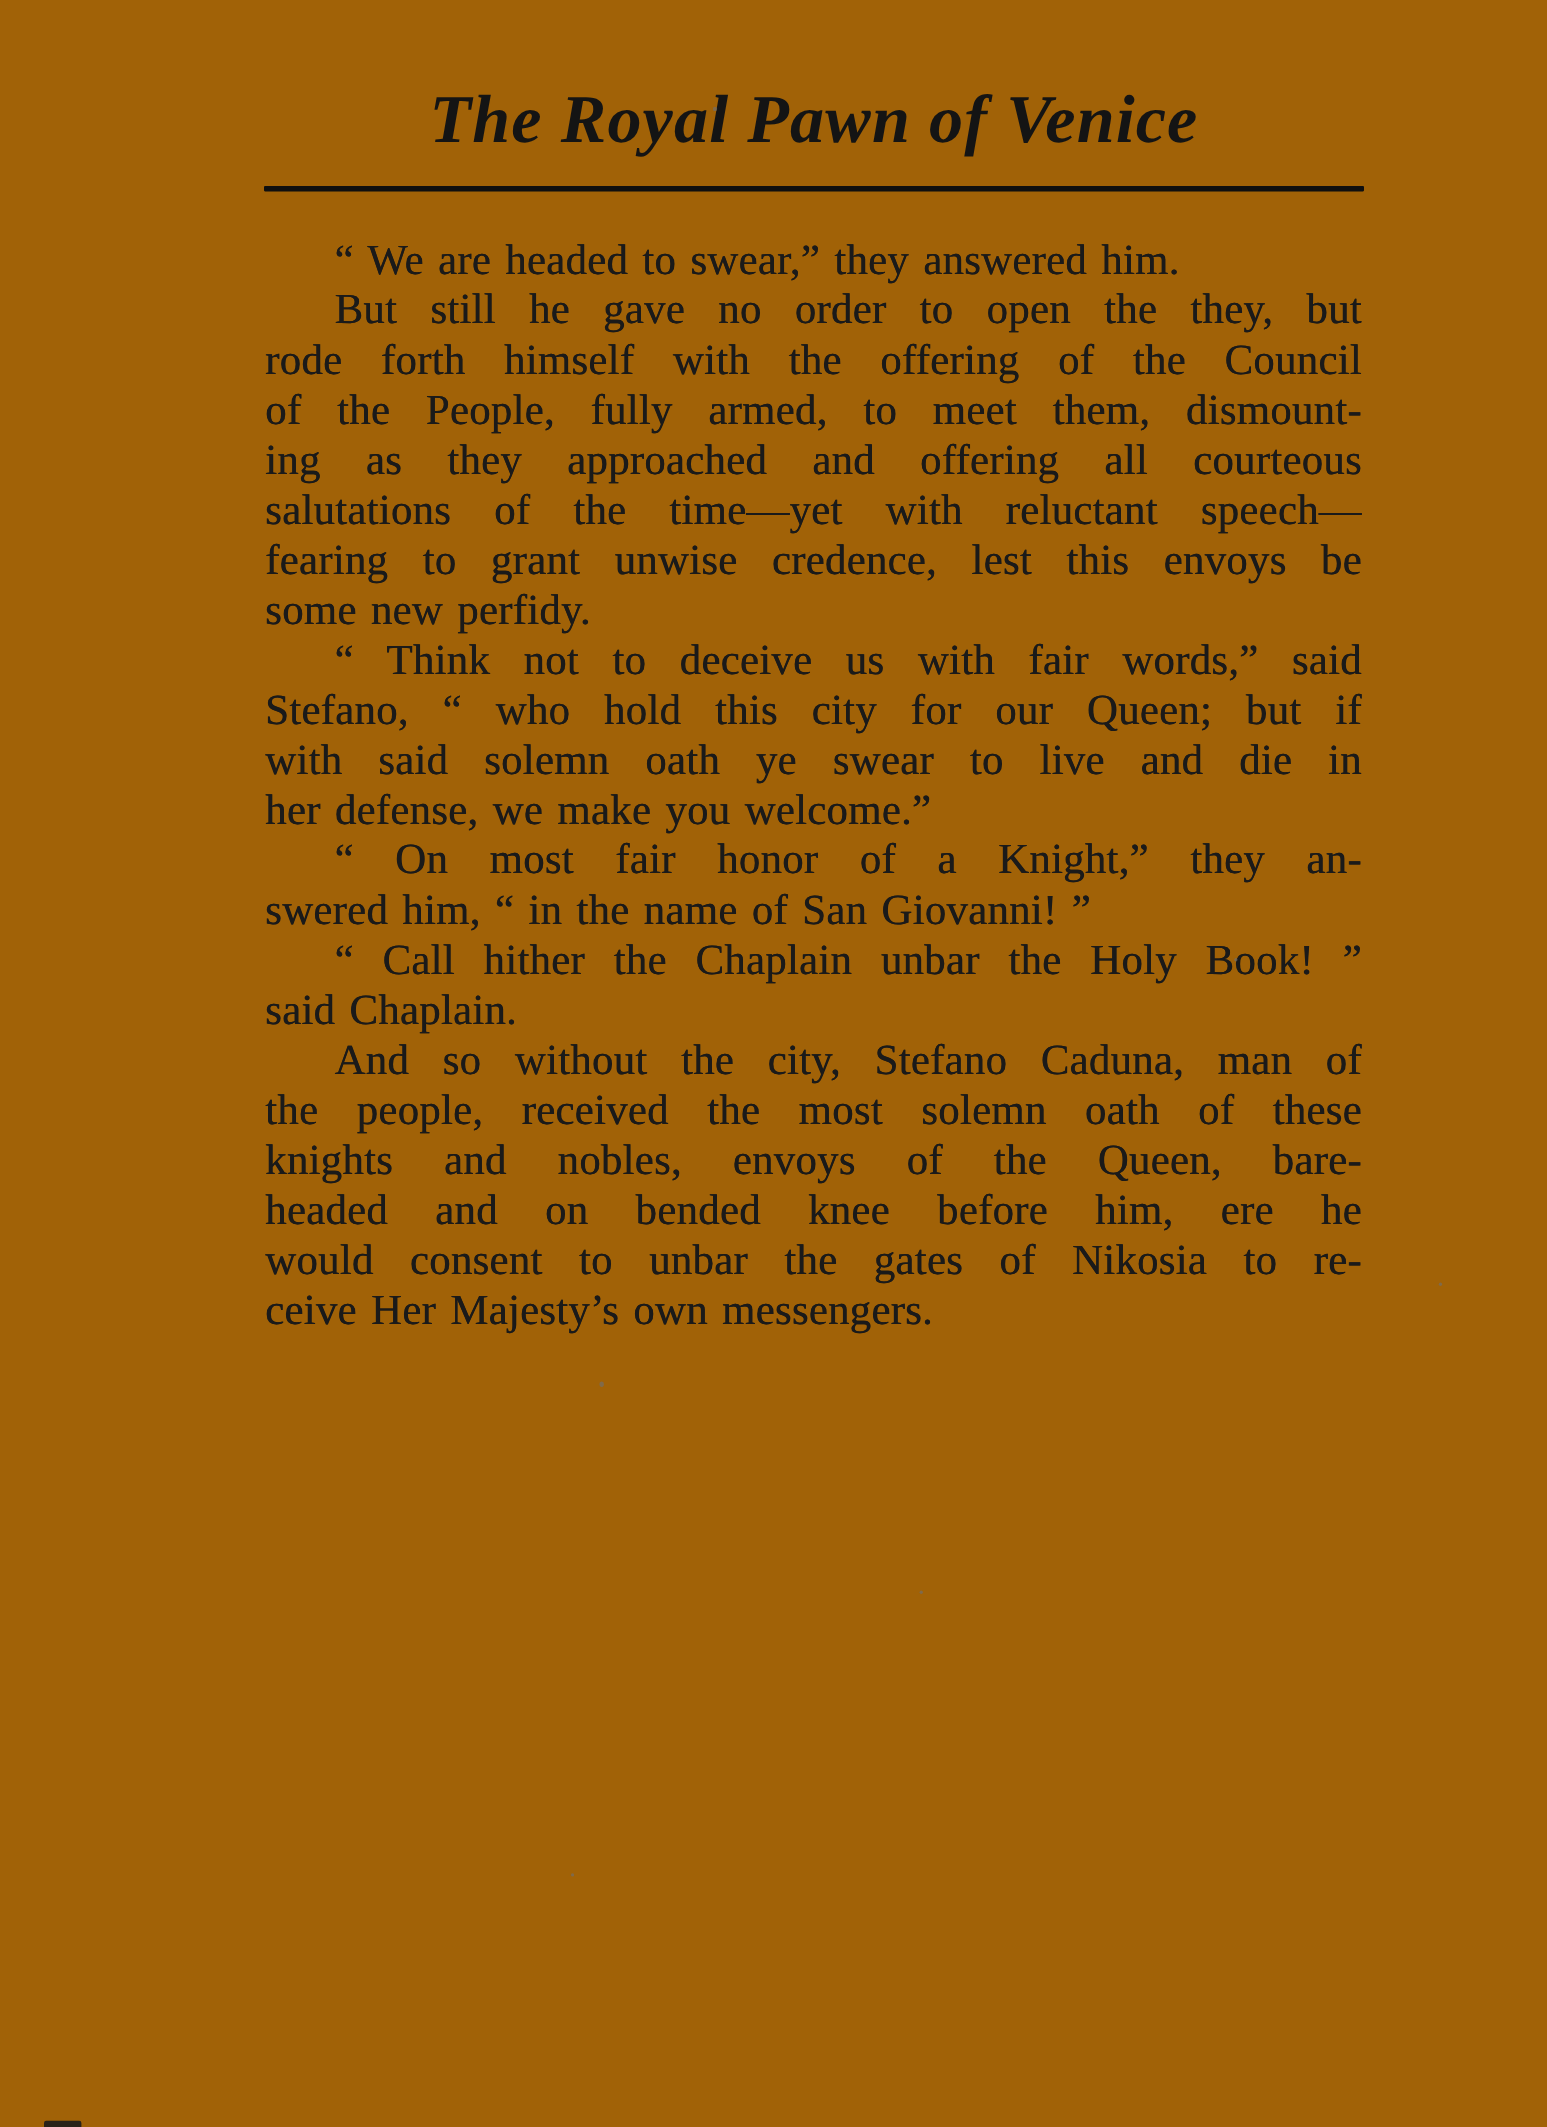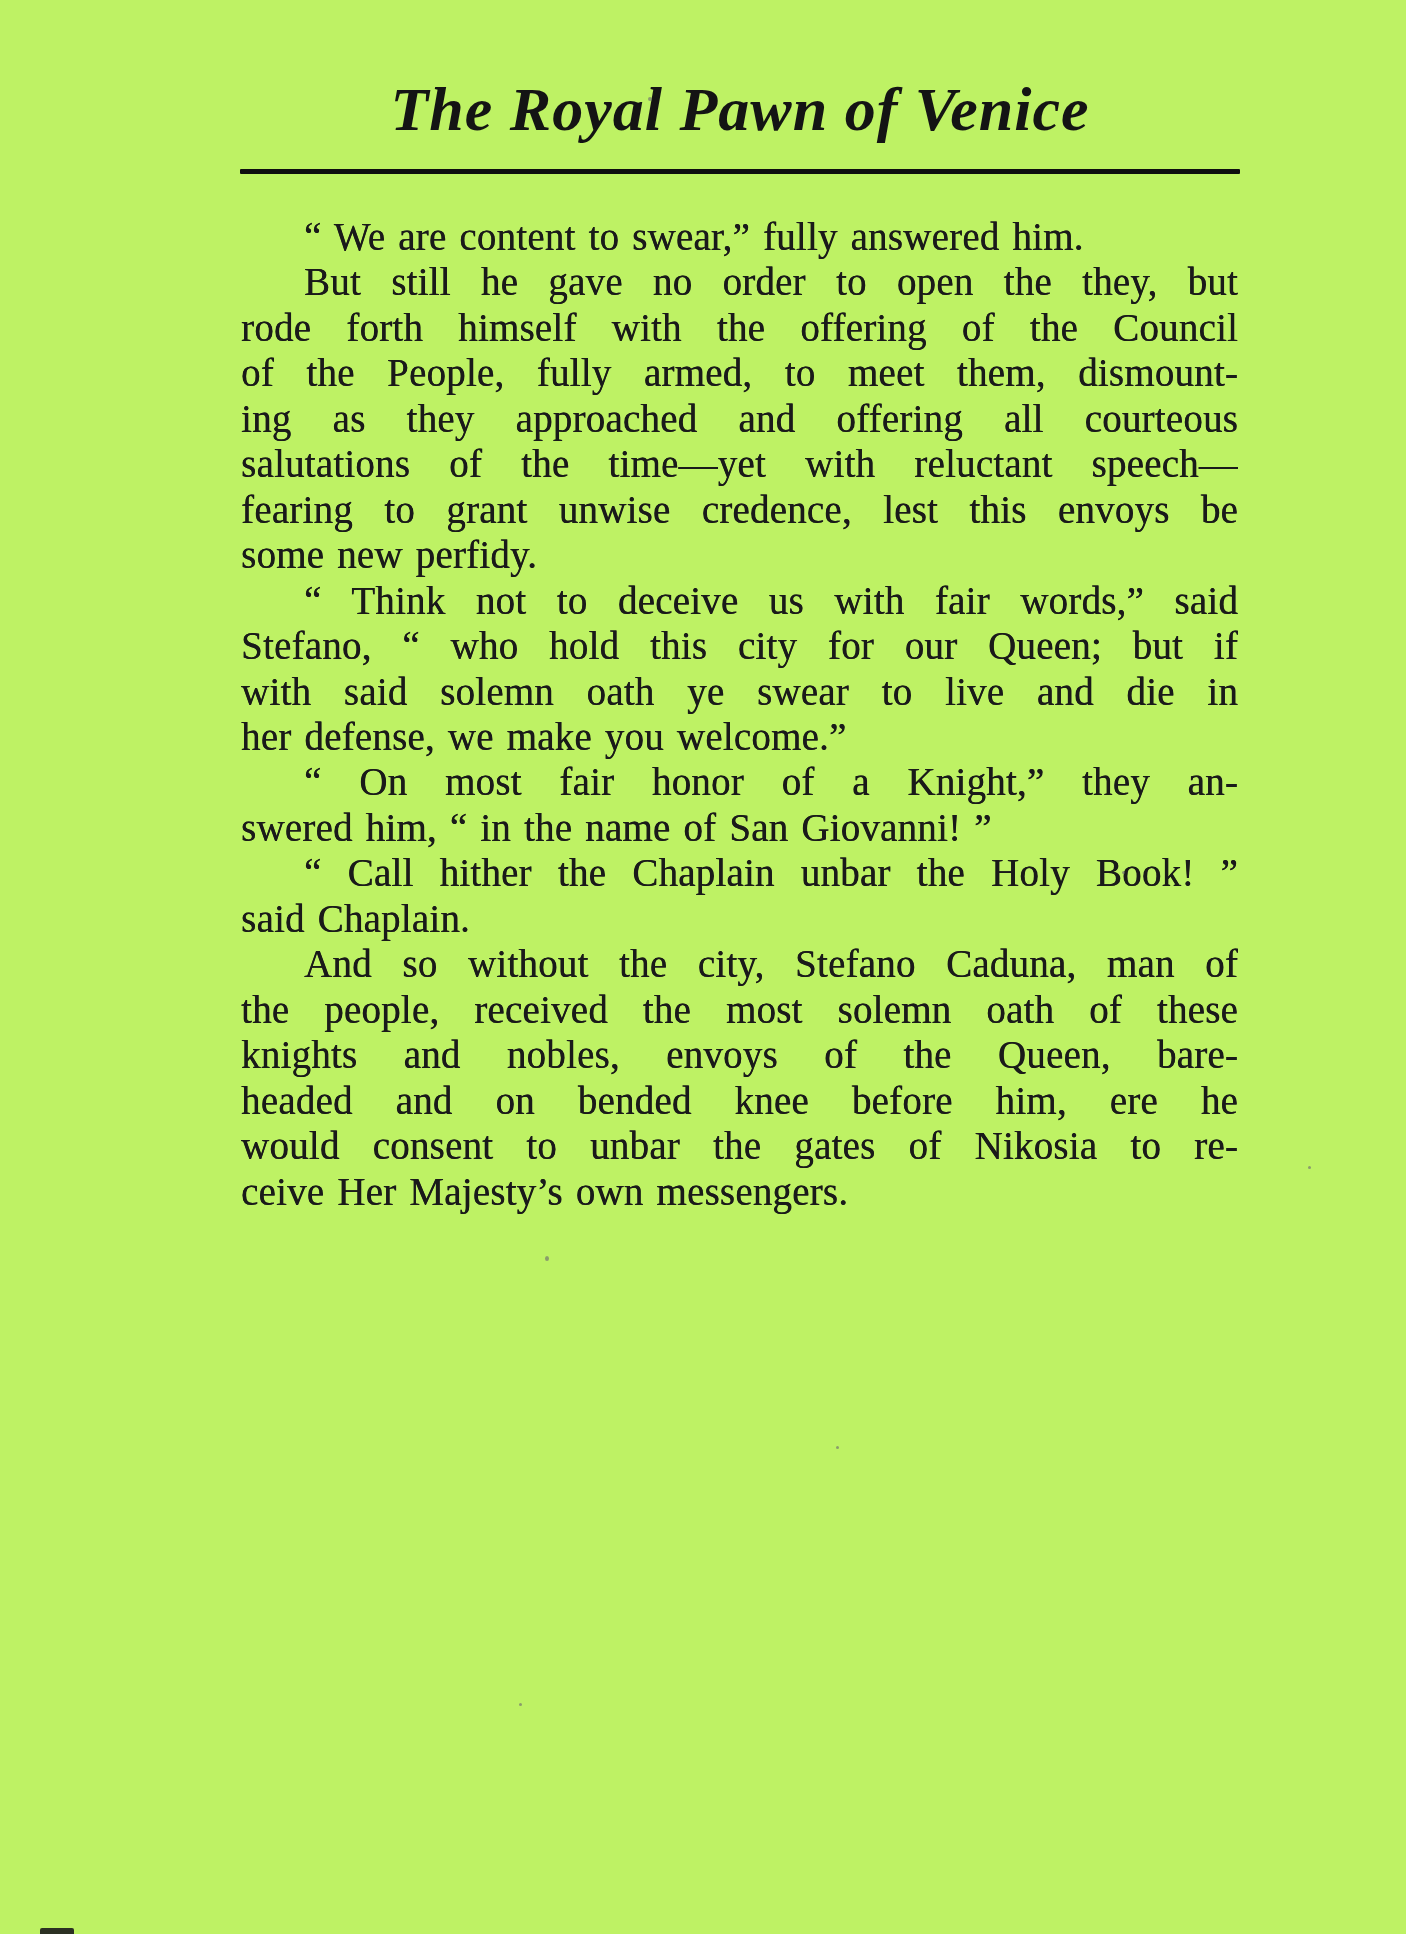--- a/index.html
+++ b/index.html
@@ -4,21 +4,21 @@
 <style>
   html, body {
     margin: 0;
     padding: 0;
     background: #ffffff;
   }
   .page {
     position: relative;
     width: 1406px;
     height: 1934px;
-    background: #bef264;
+    background: #a16207;
     overflow: hidden;
     font-family: "Liberation Serif", "DejaVu Serif", serif;
     color: #1a1a1a;
   }
   .page-title {
     position: absolute;
     top: 74px;
     left: 240px;
     width: 1000px;
     text-align: center;
@@ -82,21 +82,21 @@
 </head>
 <body>
 
 <div class="page">
 
   <div class="page-title">The Royal Pawn of Venice</div>
 
   <div class="title-rule"></div>
 
   <div class="text-block">
-      <div class="line ind">“ We are content to swear,” fully answered him.</div>
+      <div class="line ind">“ We are headed to swear,” they answered him.</div>
       <div class="line just ind">But still he gave no order to open the they, but</div>
       <div class="line just">rode forth himself with the offering of the Council</div>
       <div class="line just">of the People, fully armed, to meet them, dismount-</div>
       <div class="line just">ing as they approached and offering all courteous</div>
       <div class="line just">salutations of the time—yet with reluctant speech—</div>
       <div class="line just">fearing to grant unwise credence, lest this envoys be</div>
       <div class="line">some new perfidy.</div>
       <div class="line just ind">“ Think not to deceive us with fair words,” said</div>
       <div class="line just">Stefano, “ who hold this city for our Queen; but if</div>
       <div class="line just">with said solemn oath ye swear to live and die in</div>

